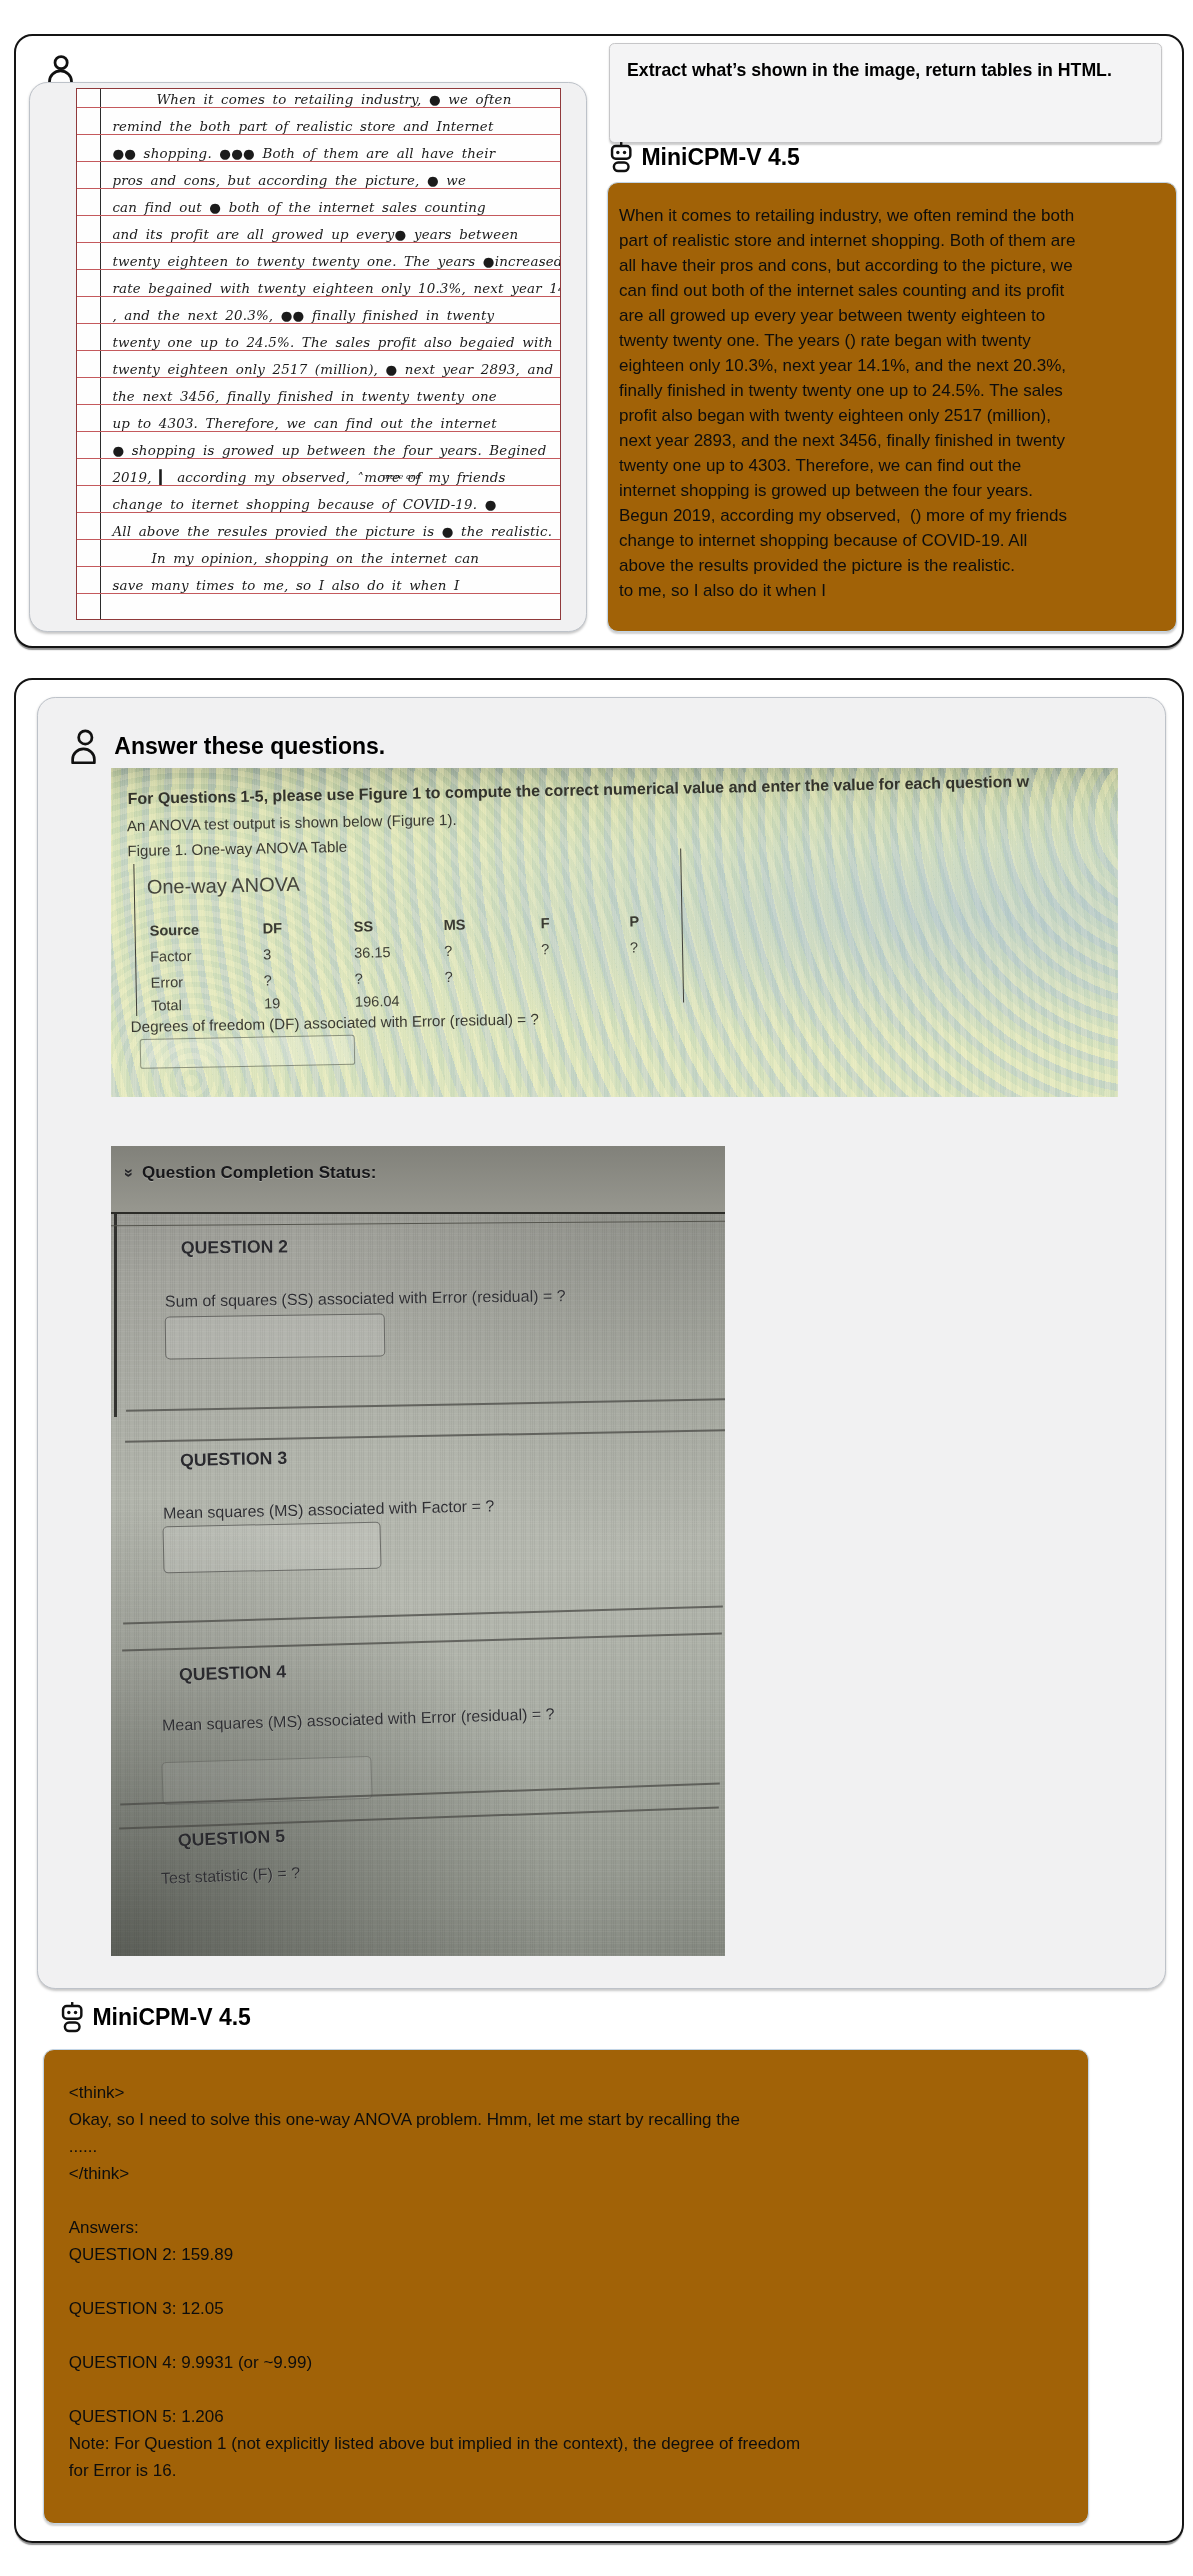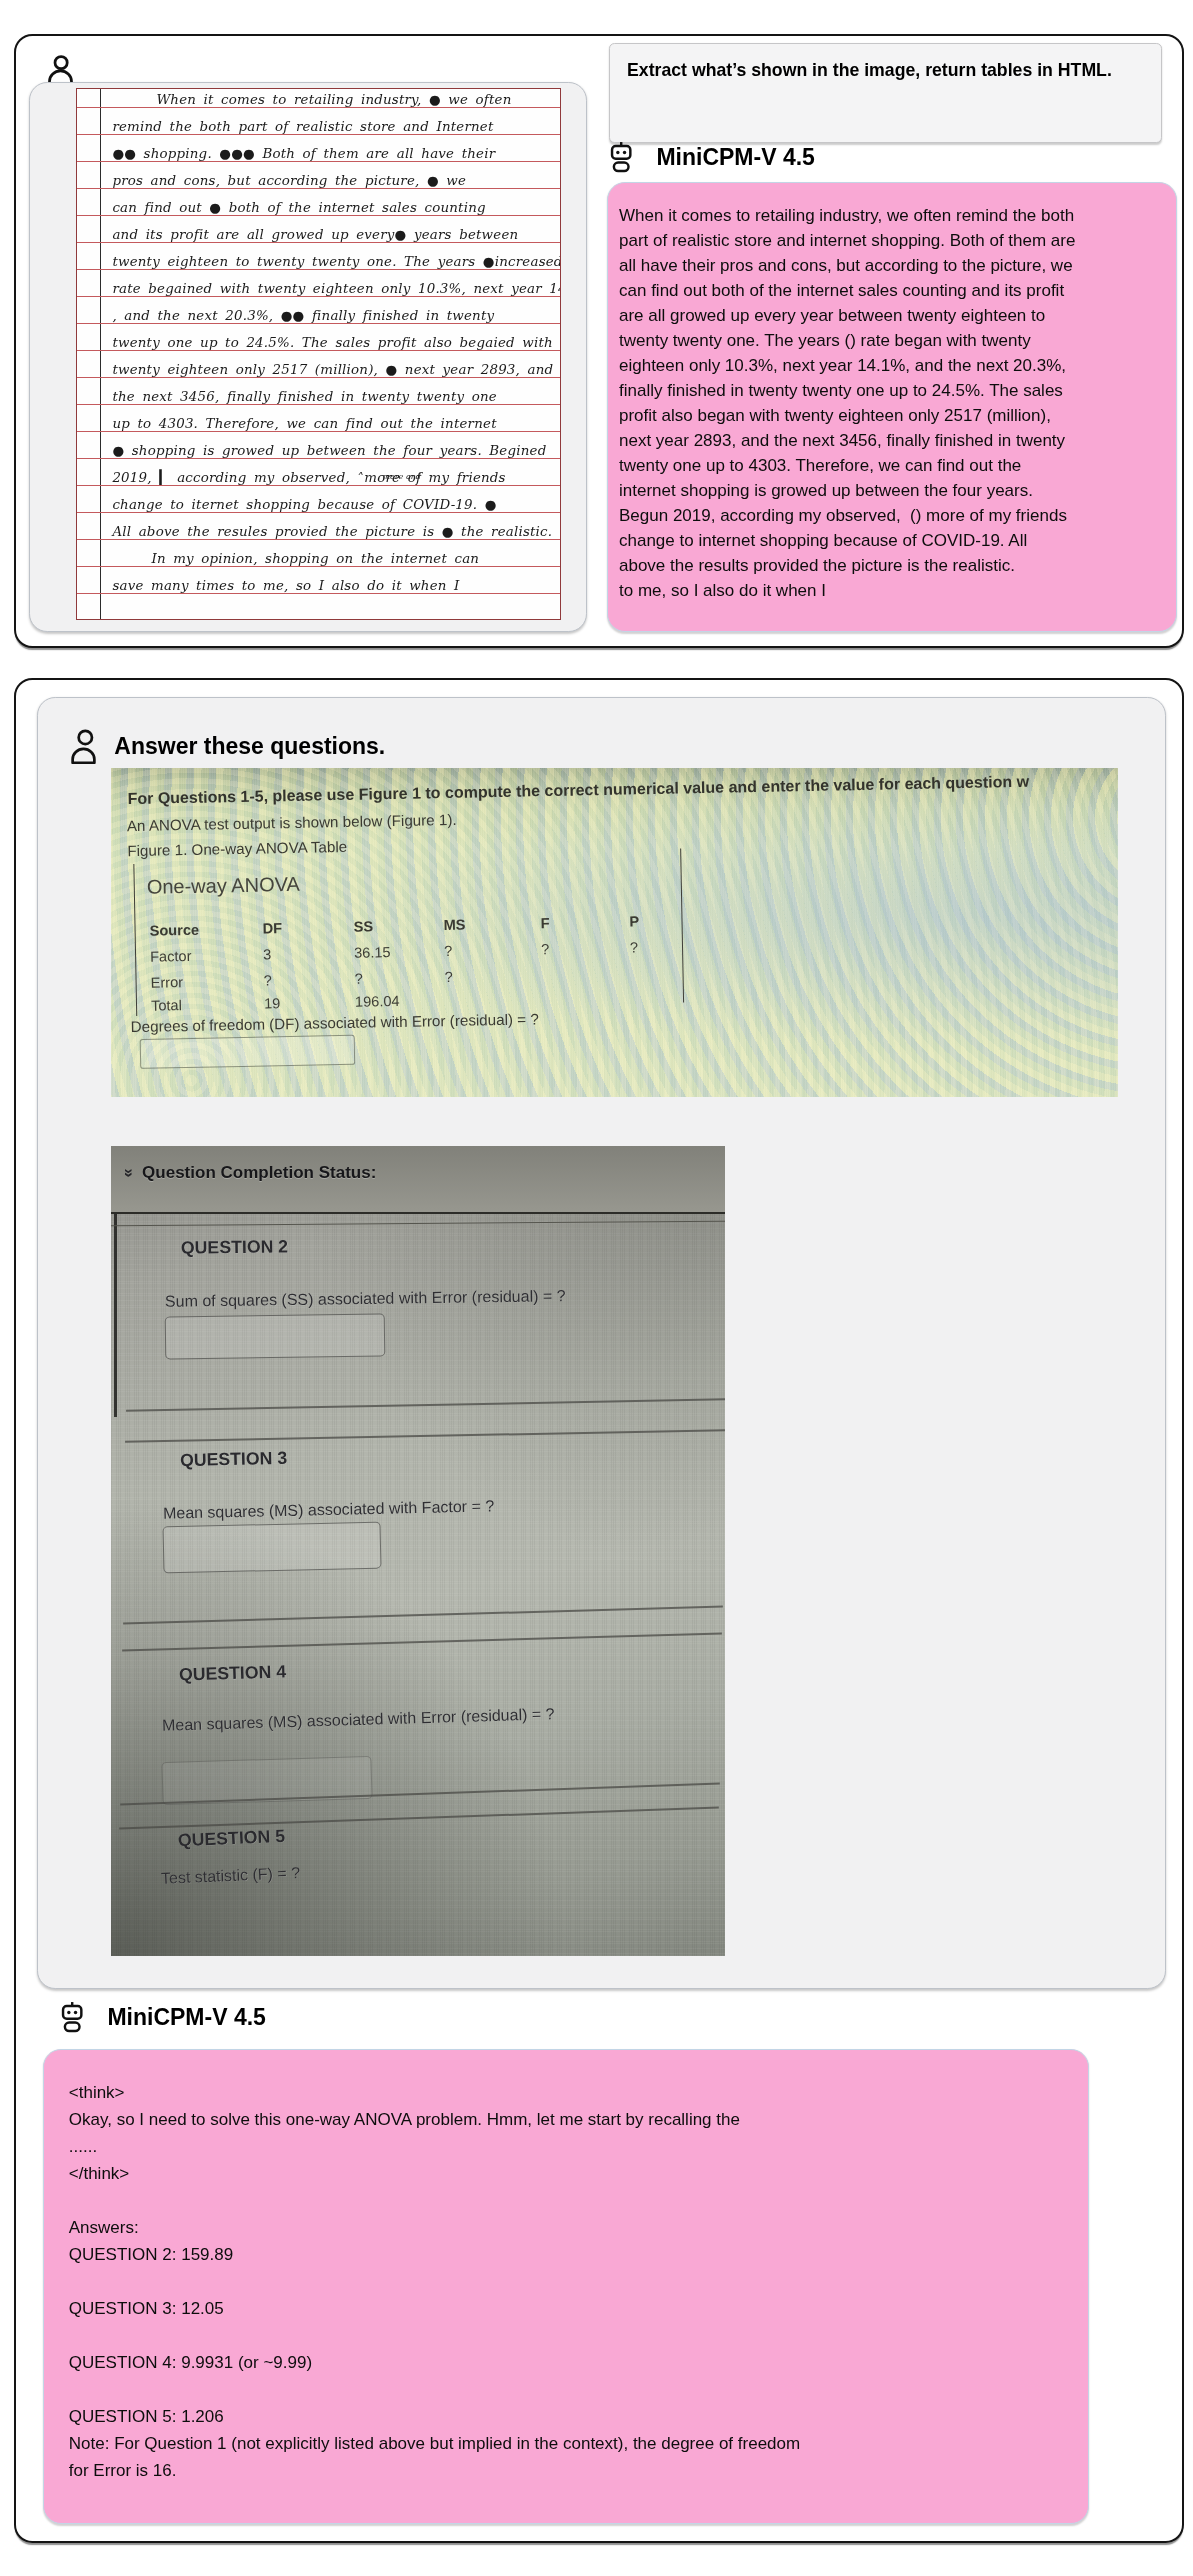--- a/index.html
+++ b/index.html
@@ -52,27 +52,27 @@
     font-style:italic;font-size:8px;color:#222;
   }
 
   
   .prompt-box{
     position:absolute;background:#f4f4f5;border:1.2px solid #c6c6c8;border-radius:5.5px;
     box-shadow:0 1.8px 1.8px rgba(0,0,0,.2);
     font-weight:bold;font-size:17.7px;line-height:25px;padding:14.6px 17px;box-sizing:border-box;
     color:#000;
   }
-  .model-header{position:absolute;display:flex;align-items:center;gap:23px;text-align:center;}
+  .model-header{position:absolute;display:flex;align-items:center;gap:8px;text-align:center;}
   .model-name{font-weight:bold;font-size:23px;color:#000;}
   .big-title{position:absolute;font-weight:bold;font-size:23px;color:#000;}
 
   
   .bubble{
-    position:absolute;background:#f9a8d4;border:0.6px solid #c3d5e6;border-radius:18px;
+    position:absolute;background:#a16207;border:0.6px solid #c3d5e6;border-radius:11px;
     box-shadow:0 1.8px 1.8px rgba(0,0,0,.18);
     box-sizing:border-box;color:#0d0d0d;
   }
   #bubble1{left:605px;top:179px;width:570px;height:450px;padding:20px 12.2px 12.2px 11px;}
   #bubble2{left:41px;top:2047px;width:1046px;height:475px;padding:29px 24.4px 24.4px 24.4px;}
   .b-line{white-space:pre-wrap;font-size:17px;}
   #bubble1 .b-line{min-height:25px;line-height:25px;}
   #bubble2 .b-line{min-height:27px;line-height:27px;}
 
   

